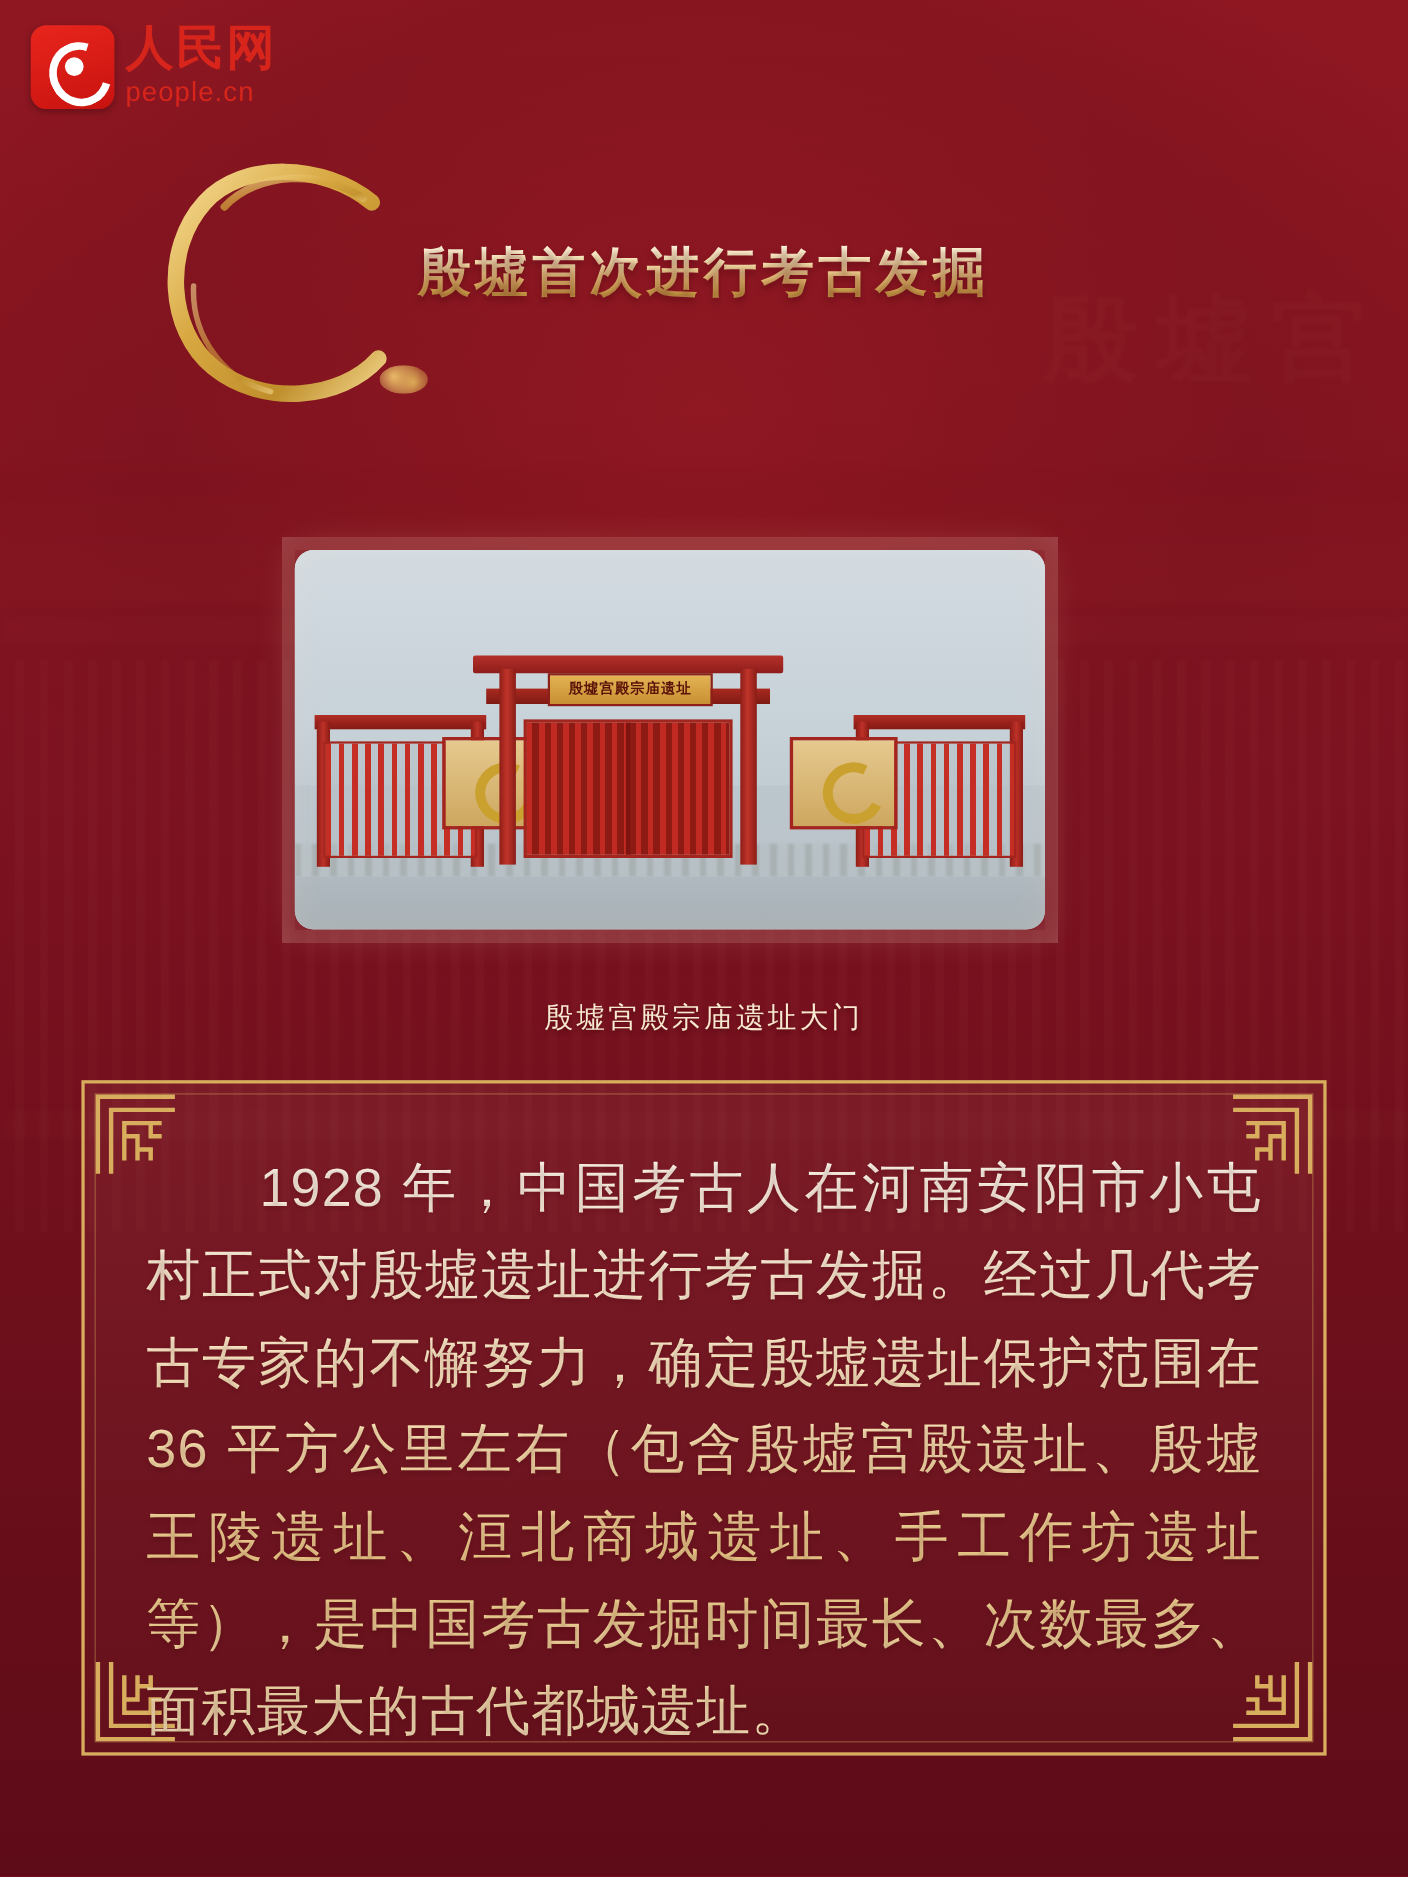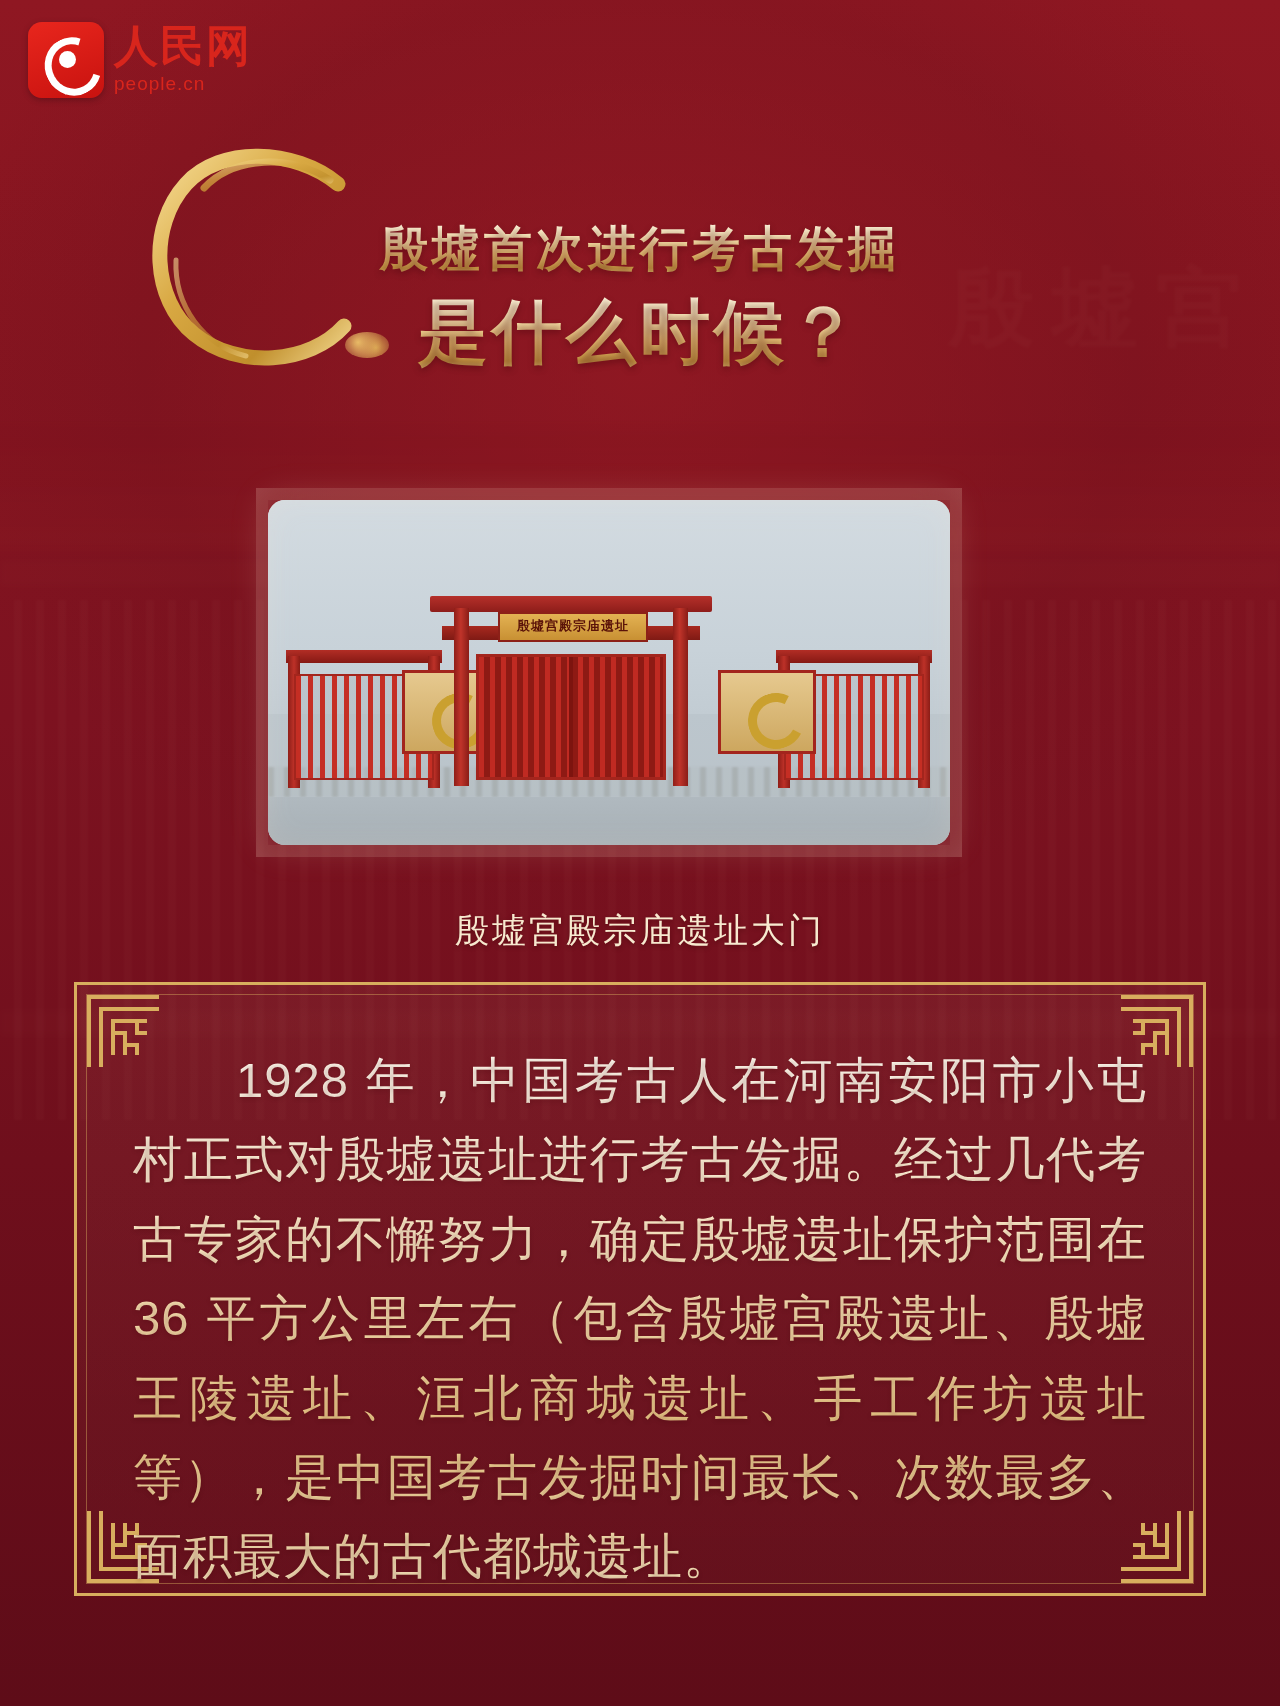--- a/index.html
+++ b/index.html
@@ -114,21 +114,21 @@
   .logo-cn {
     font-size: 44px;
     line-height: 1;
     font-weight: 700;
     color: #d8251c;
     letter-spacing: 2px;
     font-family: "Liberation Serif", serif;
   }
   .logo-en {
     margin-top: 4px;
-    font-size: 19px;
+    font-size: 25px;
     color: #d8251c;
     letter-spacing: 1px;
     font-family: "Liberation Sans", sans-serif;
   }
 
   
   .brush-circle {
     position: absolute;
     left: 142px;
     top: 140px;
@@ -334,21 +334,21 @@
     inset: -12px;
     pointer-events: none;
     box-shadow: inset 0 0 40px rgba(255,235,210,0.28);
   }
 
   .caption {
     position: absolute;
     left: 0; right: 0;
     top: 908px;
     text-align: center;
-    font-size: 34px;
+    font-size: 26px;
     letter-spacing: 3px;
     color: #f7e9cf;
     font-family: "Liberation Serif", serif;
     text-shadow: 0 2px 4px rgba(50,0,6,0.4);
   }
 
   
   .panel {
     position: absolute;
     left: 74px;
@@ -426,21 +426,20 @@
       </linearGradient>
     </defs>
     <path d="M196,44 C152,8 78,6 44,44 C6,86 10,160 52,194 C96,230 168,224 202,186" fill="none" stroke="url(#goldg)" stroke-width="15" stroke-linecap="round"></path>
     <path d="M188,40 C150,14 92,16 62,48" fill="none" stroke="url(#goldg)" stroke-width="7" stroke-linecap="round" opacity="0.75"></path>
     <path d="M34,120 C32,166 62,206 104,216" fill="none" stroke="url(#goldg)" stroke-width="5" stroke-linecap="round" opacity="0.6"></path>
   </svg>
   <div class="gold-fleck"></div>
 
   <div class="title-block">
     <div class="title-line">殷墟首次进行考古发掘</div>
-    <div class="title-line second">是什么时候？</div>
   </div>
 
   <div class="photo-wrap">
     <div class="photo">
       <div class="sky"></div>
       <div class="tree-line"></div>
       <div class="ground"></div>
 
       <div class="side-panel left">
         <div class="beam"></div>

